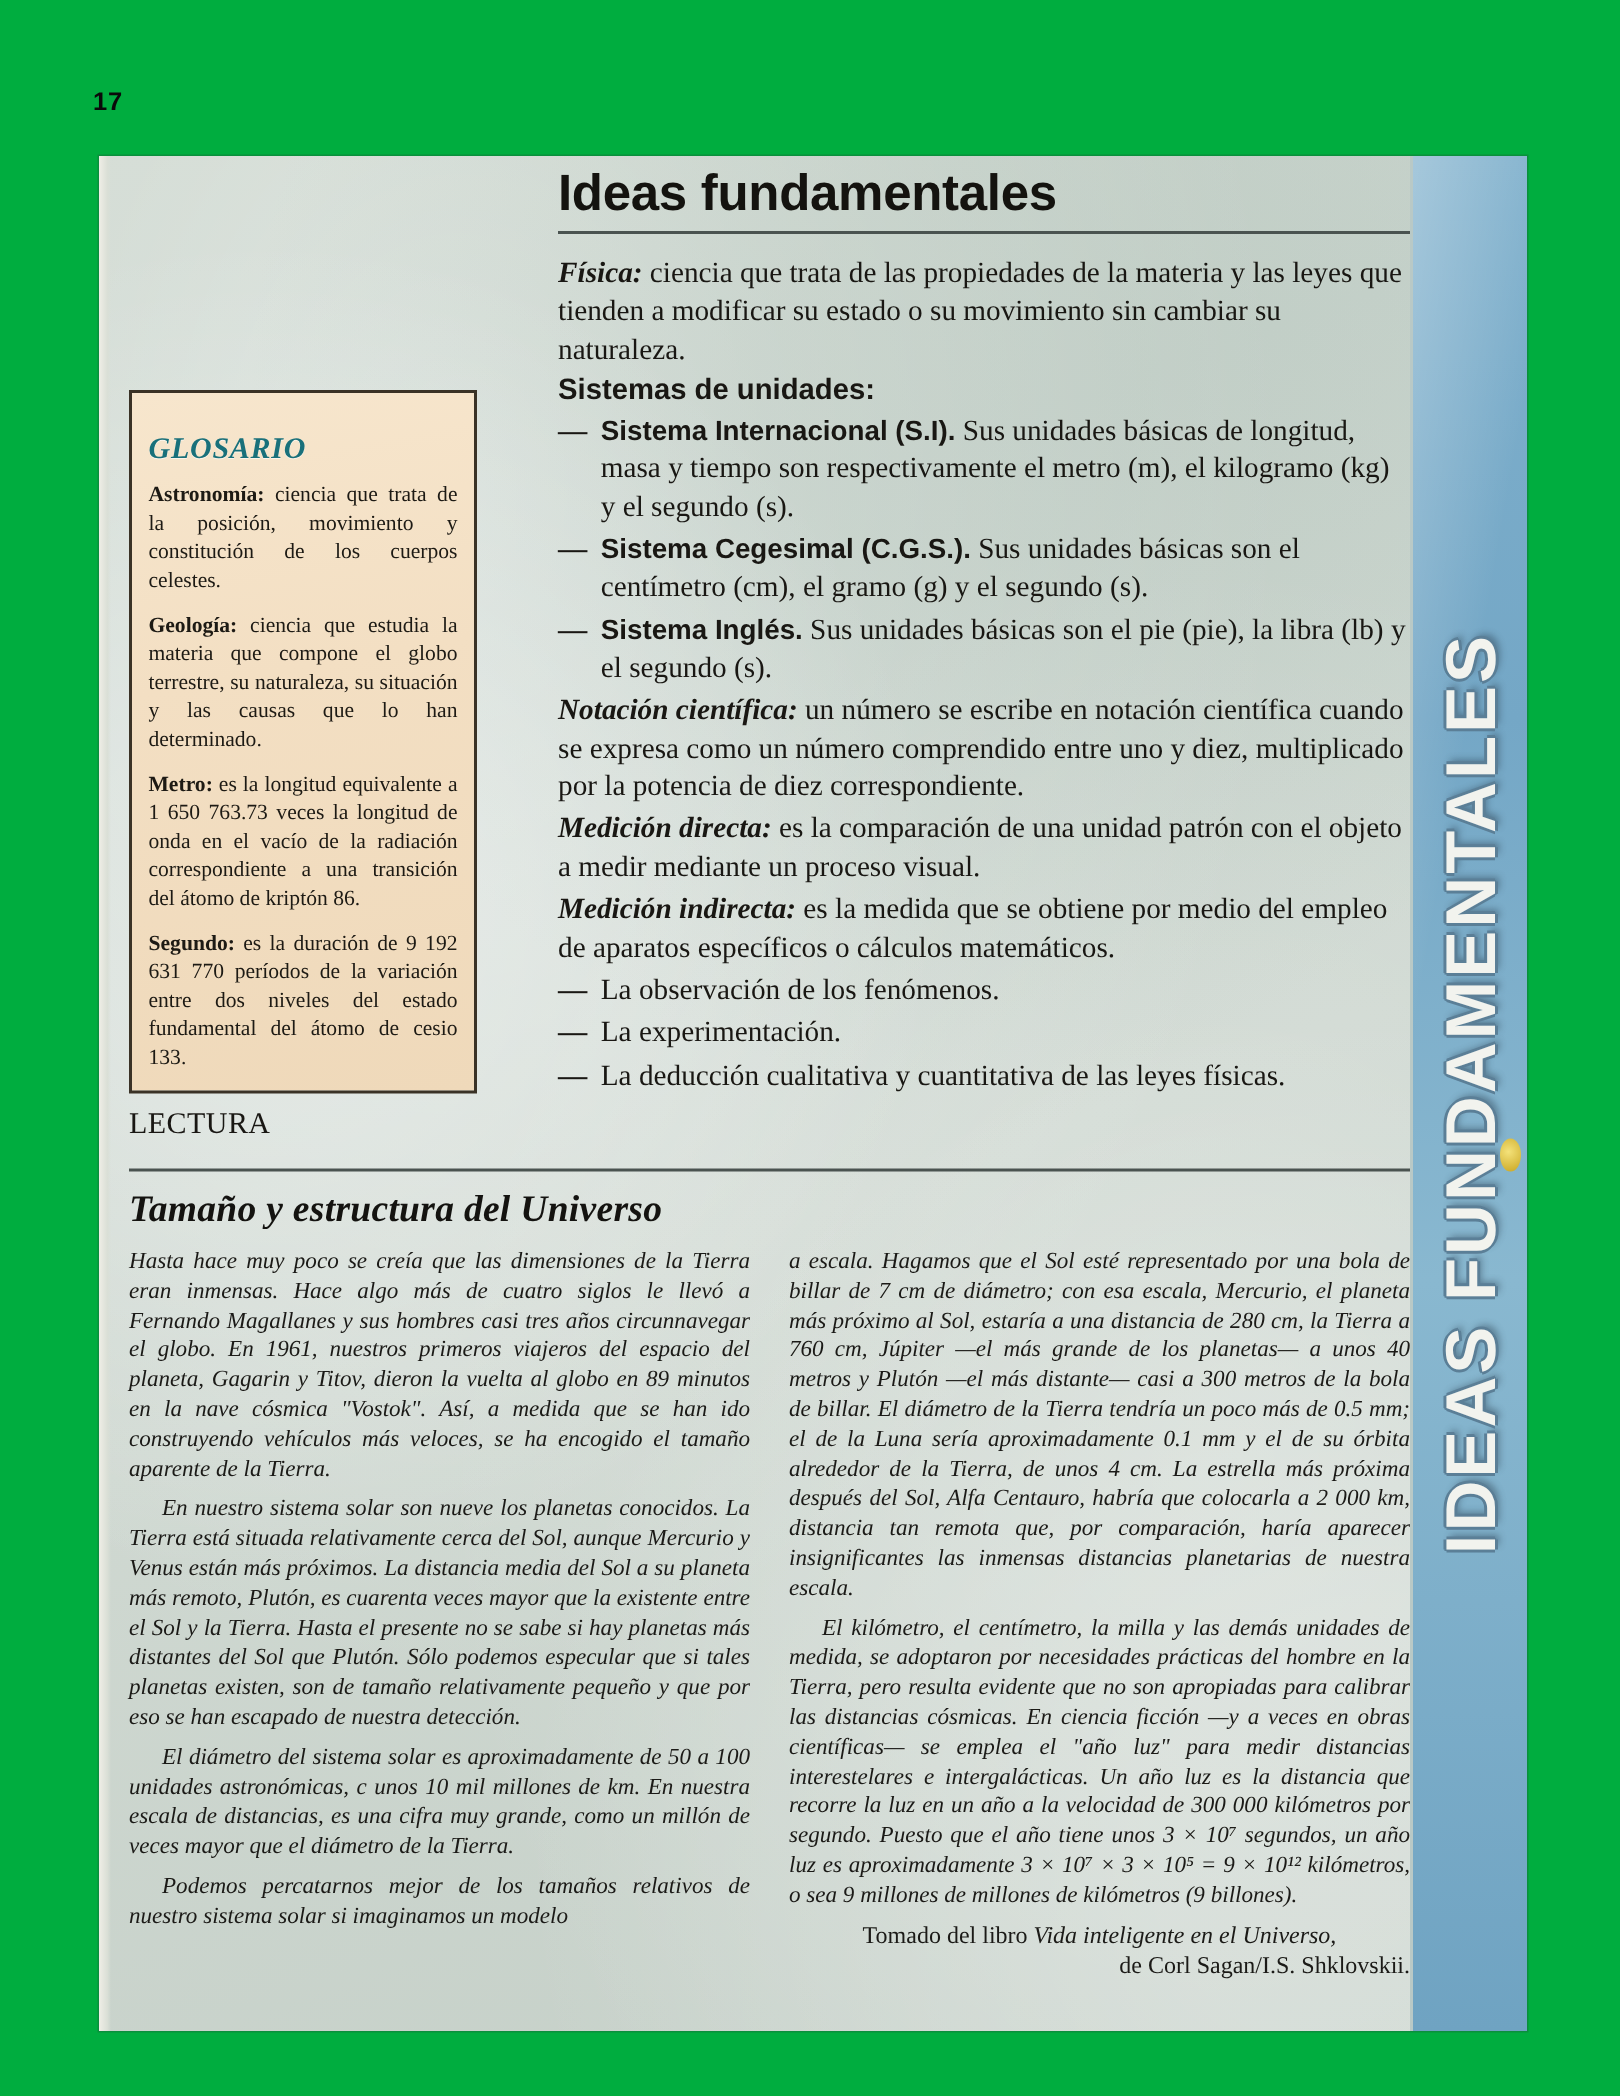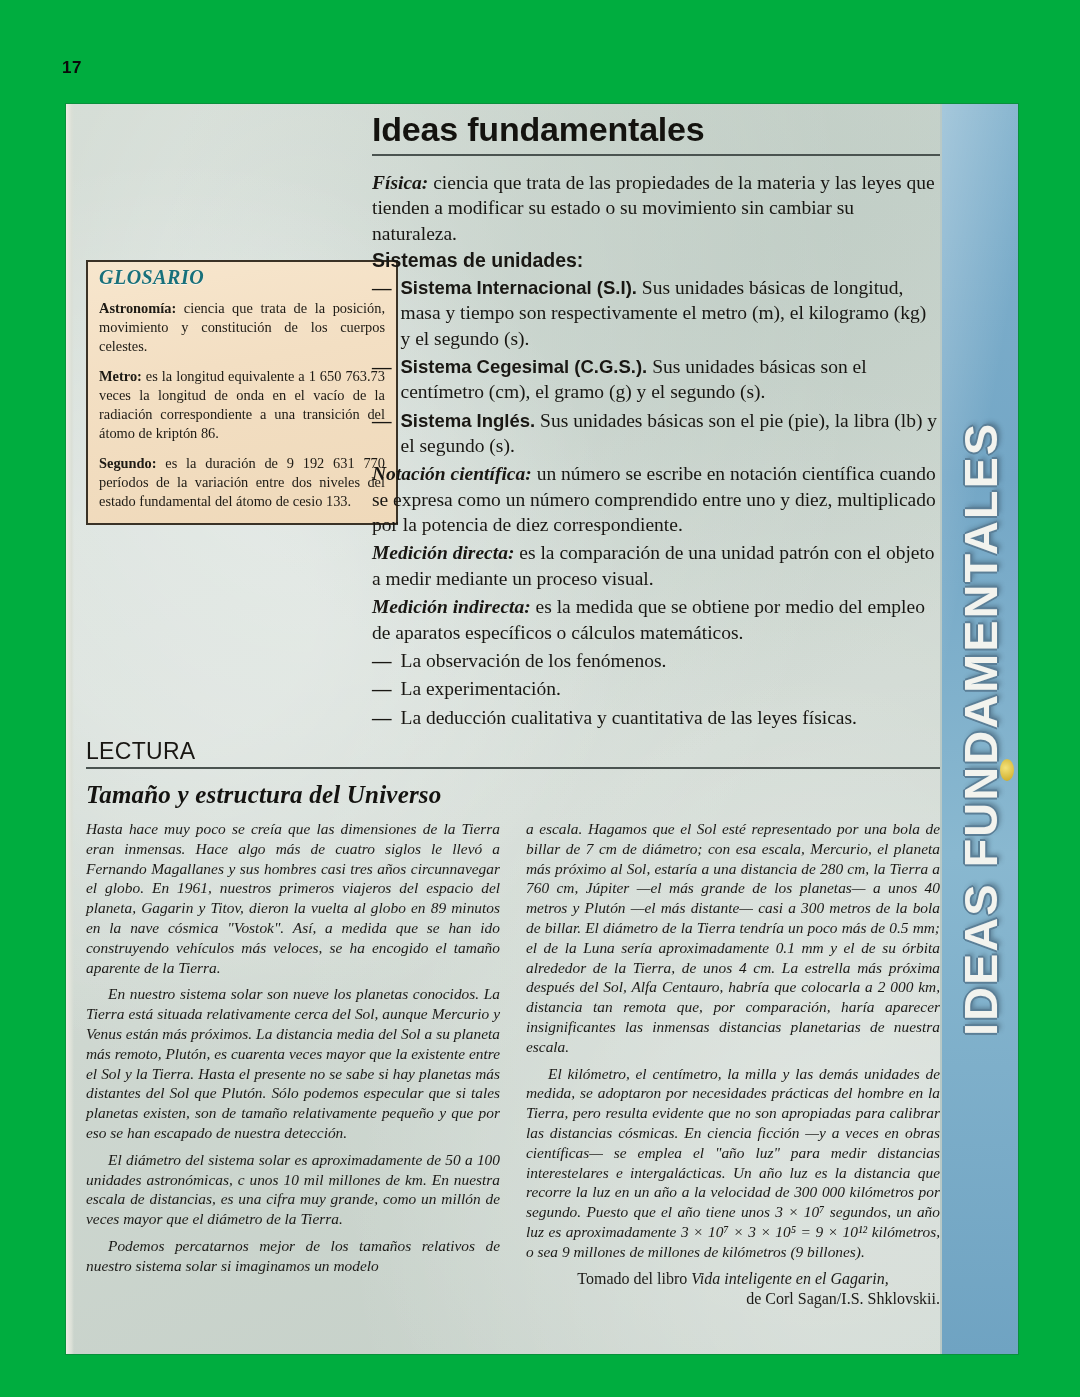--- a/index.html
+++ b/index.html
@@ -75,24 +75,24 @@
 
   
   .content{
     position:absolute; left:14px; top:0; right:78px; bottom:0;
   }
 
   
   .top-region{ position:absolute; left:0; top:0; width:100%; height:630px; }
 
   .glossary{
-    position:absolute; left:6px; top:156px; width:312px;
+    position:absolute; left:6px; top:156px; width:232px;
     background:linear-gradient(170deg,#f7e6cd 0%,#f3dfc3 40%,#efd9ba 100%);
     border:2px solid #3a3226;
-    padding:4px 11px 12px 11px;
+    padding:26px 11px 12px 11px;
     box-sizing:border-box;
   }
   .glossary-title{
     font-family:"Liberation Serif", serif;
     font-style:italic; font-weight:bold; font-size:20px;
     color:#19707a; letter-spacing:.5px;
     margin:0 0 10px 0;
     text-shadow:0 1px 0 rgba(255,255,255,.6);
   }
   .gl-entry{
@@ -124,22 +124,22 @@
     color:#191713; margin:0 0 3px 0;
   }
   .bullet .dash{ flex:0 0 auto; font-weight:bold; }
   .bullet .btxt{ flex:1 1 auto; }
   .bullet .btxt b{ font-weight:bold; font-family:"Liberation Sans", sans-serif; font-size:18.5px;}
   .bullet.plain .btxt{ font-family:"Liberation Serif", serif; }
 
   
   .lectura-wrap{ position:absolute; left:6px; top:634px; right:0; }
   .lectura-label{
-    font-family:Liberation Sans, sans-serif;
-    font-size:23px; color:#191713; letter-spacing:.3px; padding-bottom:2px;
+    font-family:Liberation Serif, serif;
+    font-size:20px; color:#191713; letter-spacing:.3px; padding-bottom:18px;
   }
   .lectura-rule{ height:2px; background:#4a5350; margin-bottom:12px; }
 
   .lectura-title{
     text-align:left;
     font-family:"Liberation Serif", serif;
     font-style:italic; font-weight:bold; font-size:25px; color:#141310;
     margin:0 0 10px 0; letter-spacing:.2px;
   }
 
@@ -172,20 +172,23 @@
 
     <div class="top-region">
 
       <div class="glossary">
         <div class="glossary-title">GLOSARIO</div>
 
         <div class="gl-entry">
           <b>Astronomía:</b><span> ciencia que trata de la posición, movimiento y constitución de los cuerpos celestes.</span>
         </div>
         <div class="gl-entry">
+          <b>Geología:</b><span> ciencia que estudia la materia que compone el globo terrestre, su naturaleza, su situación y las causas que lo han determinado.</span>
+        </div>
+        <div class="gl-entry">
           <b>Metro:</b><span> es la longitud equivalente a 1 650 763.73 veces la longitud de onda en el vacío de la radiación correspondiente a una transición del átomo de kriptón 86.</span>
         </div>
         <div class="gl-entry">
           <b>Segundo:</b><span> es la duración de 9 192 631 770 períodos de la variación entre dos niveles del estado fundamental del átomo de cesio 133.</span>
         </div>
       </div>
 
       <div class="main-col">
         <h1 class="main-title">Ideas fundamentales</h1>
         <div class="rule"></div>
@@ -244,21 +247,21 @@
         <div class="col">
           <p class="rpara noind">Hasta hace muy poco se creía que las dimensiones de la Tierra eran inmensas. Hace algo más de cuatro siglos le llevó a Fernando Magallanes y sus hombres casi tres años circunnavegar el globo. En 1961, nuestros primeros viajeros del espacio del planeta, Gagarin y Titov, dieron la vuelta al globo en 89 minutos en la nave cósmica "Vostok". Así, a medida que se han ido construyendo vehículos más veloces, se ha encogido el tamaño aparente de la Tierra.</p>
           <p class="rpara">En nuestro sistema solar son nueve los planetas conocidos. La Tierra está situada relativamente cerca del Sol, aunque Mercurio y Venus están más próximos. La distancia media del Sol a su planeta más remoto, Plutón, es cuarenta veces mayor que la existente entre el Sol y la Tierra. Hasta el presente no se sabe si hay planetas más distantes del Sol que Plutón. Sólo podemos especular que si tales planetas existen, son de tamaño relativamente pequeño y que por eso se han escapado de nuestra detección.</p>
           <p class="rpara">El diámetro del sistema solar es aproximadamente de 50 a 100 unidades astronómicas, c unos 10 mil millones de km. En nuestra escala de distancias, es una cifra muy grande, como un millón de veces mayor que el diámetro de la Tierra.</p>
           <p class="rpara">Podemos percatarnos mejor de los tamaños relativos de nuestro sistema solar si imaginamos un modelo</p>
         </div>
         <div class="col">
           <p class="rpara noind">a escala. Hagamos que el Sol esté representado por una bola de billar de 7 cm de diámetro; con esa escala, Mercurio, el planeta más próximo al Sol, estaría a una distancia de 280 cm, la Tierra a 760 cm, Júpiter —el más grande de los planetas— a unos 40 metros y Plutón —el más distante— casi a 300 metros de la bola de billar. El diámetro de la Tierra tendría un poco más de 0.5 mm; el de la Luna sería aproximadamente 0.1 mm y el de su órbita alrededor de la Tierra, de unos 4 cm. La estrella más próxima después del Sol, Alfa Centauro, habría que colocarla a 2 000 km, distancia tan remota que, por comparación, haría aparecer insignificantes las inmensas distancias planetarias de nuestra escala.</p>
           <p class="rpara">El kilómetro, el centímetro, la milla y las demás unidades de medida, se adoptaron por necesidades prácticas del hombre en la Tierra, pero resulta evidente que no son apropiadas para calibrar las distancias cósmicas. En ciencia ficción —y a veces en obras científicas— se emplea el "año luz" para medir distancias interestelares e intergalácticas. Un año luz es la distancia que recorre la luz en un año a la velocidad de 300 000 kilómetros por segundo. Puesto que el año tiene unos 3 × 10⁷ segundos, un año luz es aproximadamente 3 × 10⁷ × 3 × 10⁵ = 9 × 10¹² kilómetros, o sea 9 millones de millones de kilómetros (9 billones).</p>
           <div class="credit">
-            <span class="c1"><span>Tomado del libro </span><i>Vida inteligente en el Gagarin,</i></span>
+            <span class="c1"><span>Tomado del libro </span><i>Vida inteligente en el Universo,</i></span>
             <span class="c2">de Corl Sagan/I.S. Shklovskii.</span>
           </div>
         </div>
       </div>
     </div>
 
   </div>
 
   <div class="tab">
     <div class="tab-label">IDEAS FUNDAMENTALES</div>

